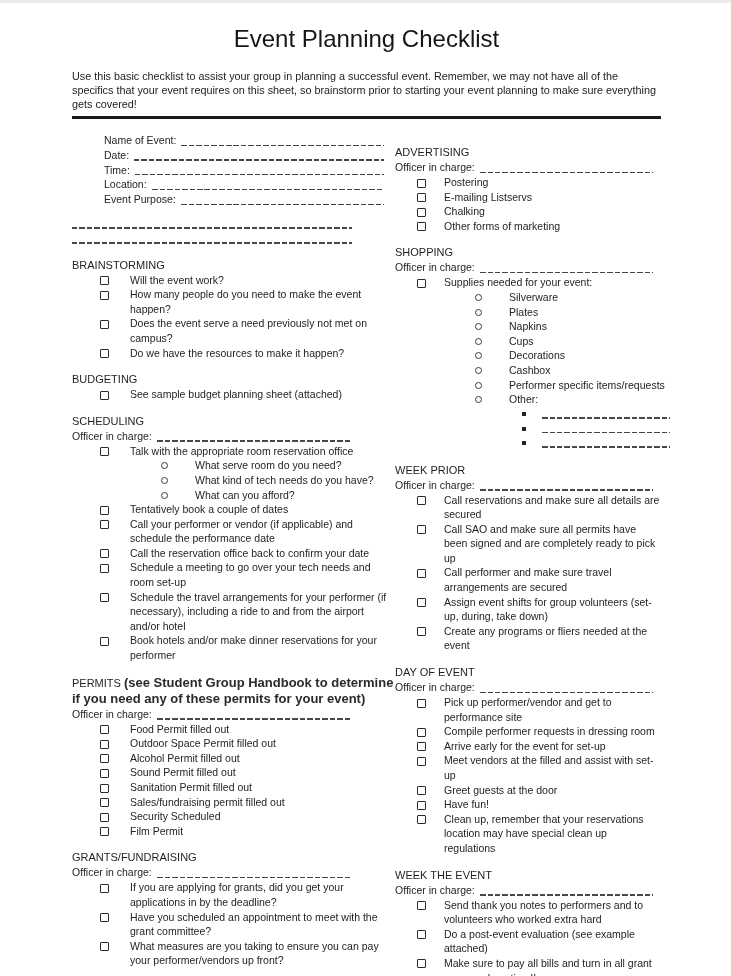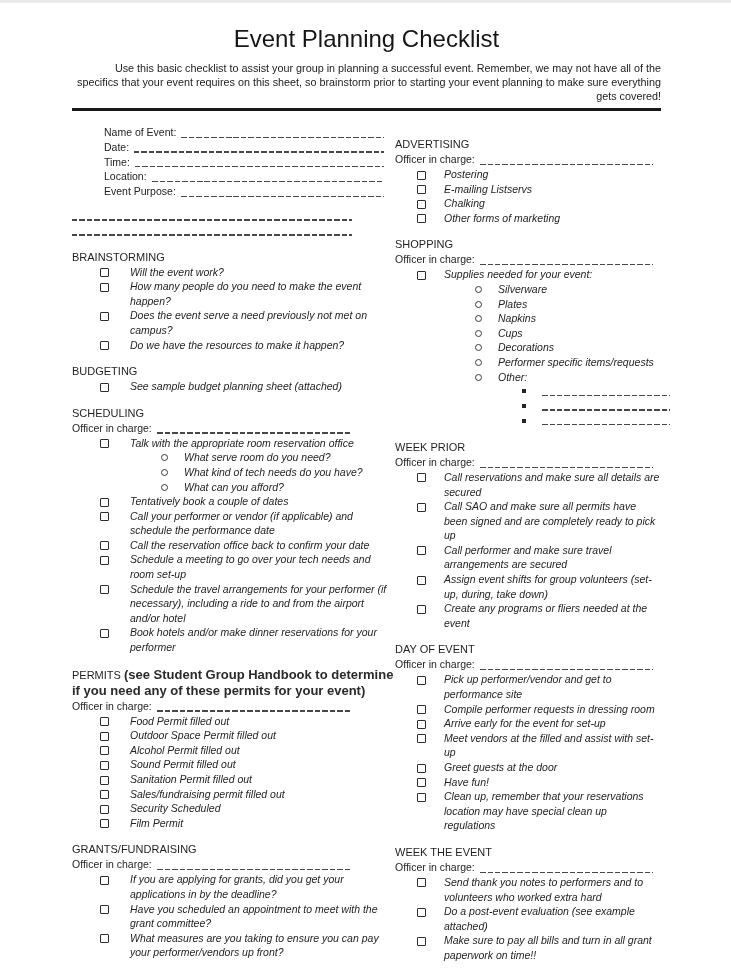--- a/index.html
+++ b/index.html
@@ -14,24 +14,24 @@
   .scan-edge { position: absolute; top: 0; left: 0; right: 0; height: 3px; background: #eaeaea; }
   .page { padding: 27px 70px 0 72px; }
 
   .title {
     text-align: center;
     font-size: 24px;
     line-height: 24px;
     color: #161616;
   }
   .subtitle {
-    text-align: right;
+    text-align: left;
     font-size: 10.8px;
     line-height: 14px;
-    margin-top: 10px;
+    margin-top: 18px;
     color: #222;
   }
   .rule { border-bottom: 3px solid #191919; margin-top: 5px; }
 
   .columns { display: flex; margin-top: 14px; }
   .col-left  { width: 323px; flex: 0 0 auto; }
   .col-right { width: 266px; flex: 0 0 auto; }
 
   .fieldrow { display: flex; font-size: 10.5px; line-height: 14.8px; width: 280px; padding-left: 32px; }
   .flabel { white-space: nowrap; margin-right: 5px; }
@@ -46,31 +46,31 @@
   .blank-line.first { margin-top: 9px; }
 
   .section { margin-top: 12px; }
   .section-title { font-size: 11px; line-height: 15px; color: #1f1f1f; }
   .title-note { font-size: 13px; color: #2a2a2a; font-weight: bold; }
 
   .officer { display: flex; font-size: 10.5px; line-height: 15px; }
   .col-left .officer { width: 280px; }
   .col-right .officer { width: 258px; }
 
-  .item { display: flex; font-size: 10.5px; line-height: 14.6px; padding-left: 28px; font-style: italic; }
+  .item { display: flex; font-size: 10.5px; line-height: 14.6px; padding-left: 28px; }
   .col-right .item { padding-left: 22px; }
   .chk {
     flex: 0 0 auto; width: 7px; height: 7px;
     border: 1.2px solid #2c2c2c; border-radius: 1px;
     margin: 3.5px 21px 0 0;
   }
   .col-right .chk { margin-right: 18px; }
   .item-body { flex: 1 1 auto; }
 
-  .subitem { display: flex; font-size: 10.5px; line-height: 14.6px; padding-left: 31px; }
+  .subitem { display: flex; font-size: 10.5px; line-height: 14.6px; padding-left: 31px; gap: 11px; }
   .circ {
     flex: 0 0 auto; width: 5px; height: 5px;
     border: 1.1px solid #3a3a3a; border-radius: 50%;
     margin: 4px 16px 0 0;
   }
 
   .blankrow { display: flex; padding-left: 78px; height: 14.6px; align-items: center; }
   .sqbullet { flex: 0 0 auto; width: 4px; height: 4px; background: #242424; margin-right: 16px; }
   .blank-sub { width: 128px; height: 13px; position: relative; }
 </style>
@@ -345,20 +345,24 @@
               <div class="subitem">
                 <span class="circ"></span>
                 <div>Cups</div>
               </div>
               <div class="subitem">
                 <span class="circ"></span>
                 <div>Decorations</div>
               </div>
               <div class="subitem">
                 <span class="circ"></span>
+                <div>Cashbox</div>
+              </div>
+              <div class="subitem">
+                <span class="circ"></span>
                 <div>Performer specific items/requests</div>
               </div>
               <div class="subitem">
                 <span class="circ"></span>
                 <div>Other:</div>
               </div>
               <div class="blankrow">
                 <span class="sqbullet"></span>
                 <span class="blank-sub"></span>
               </div>

